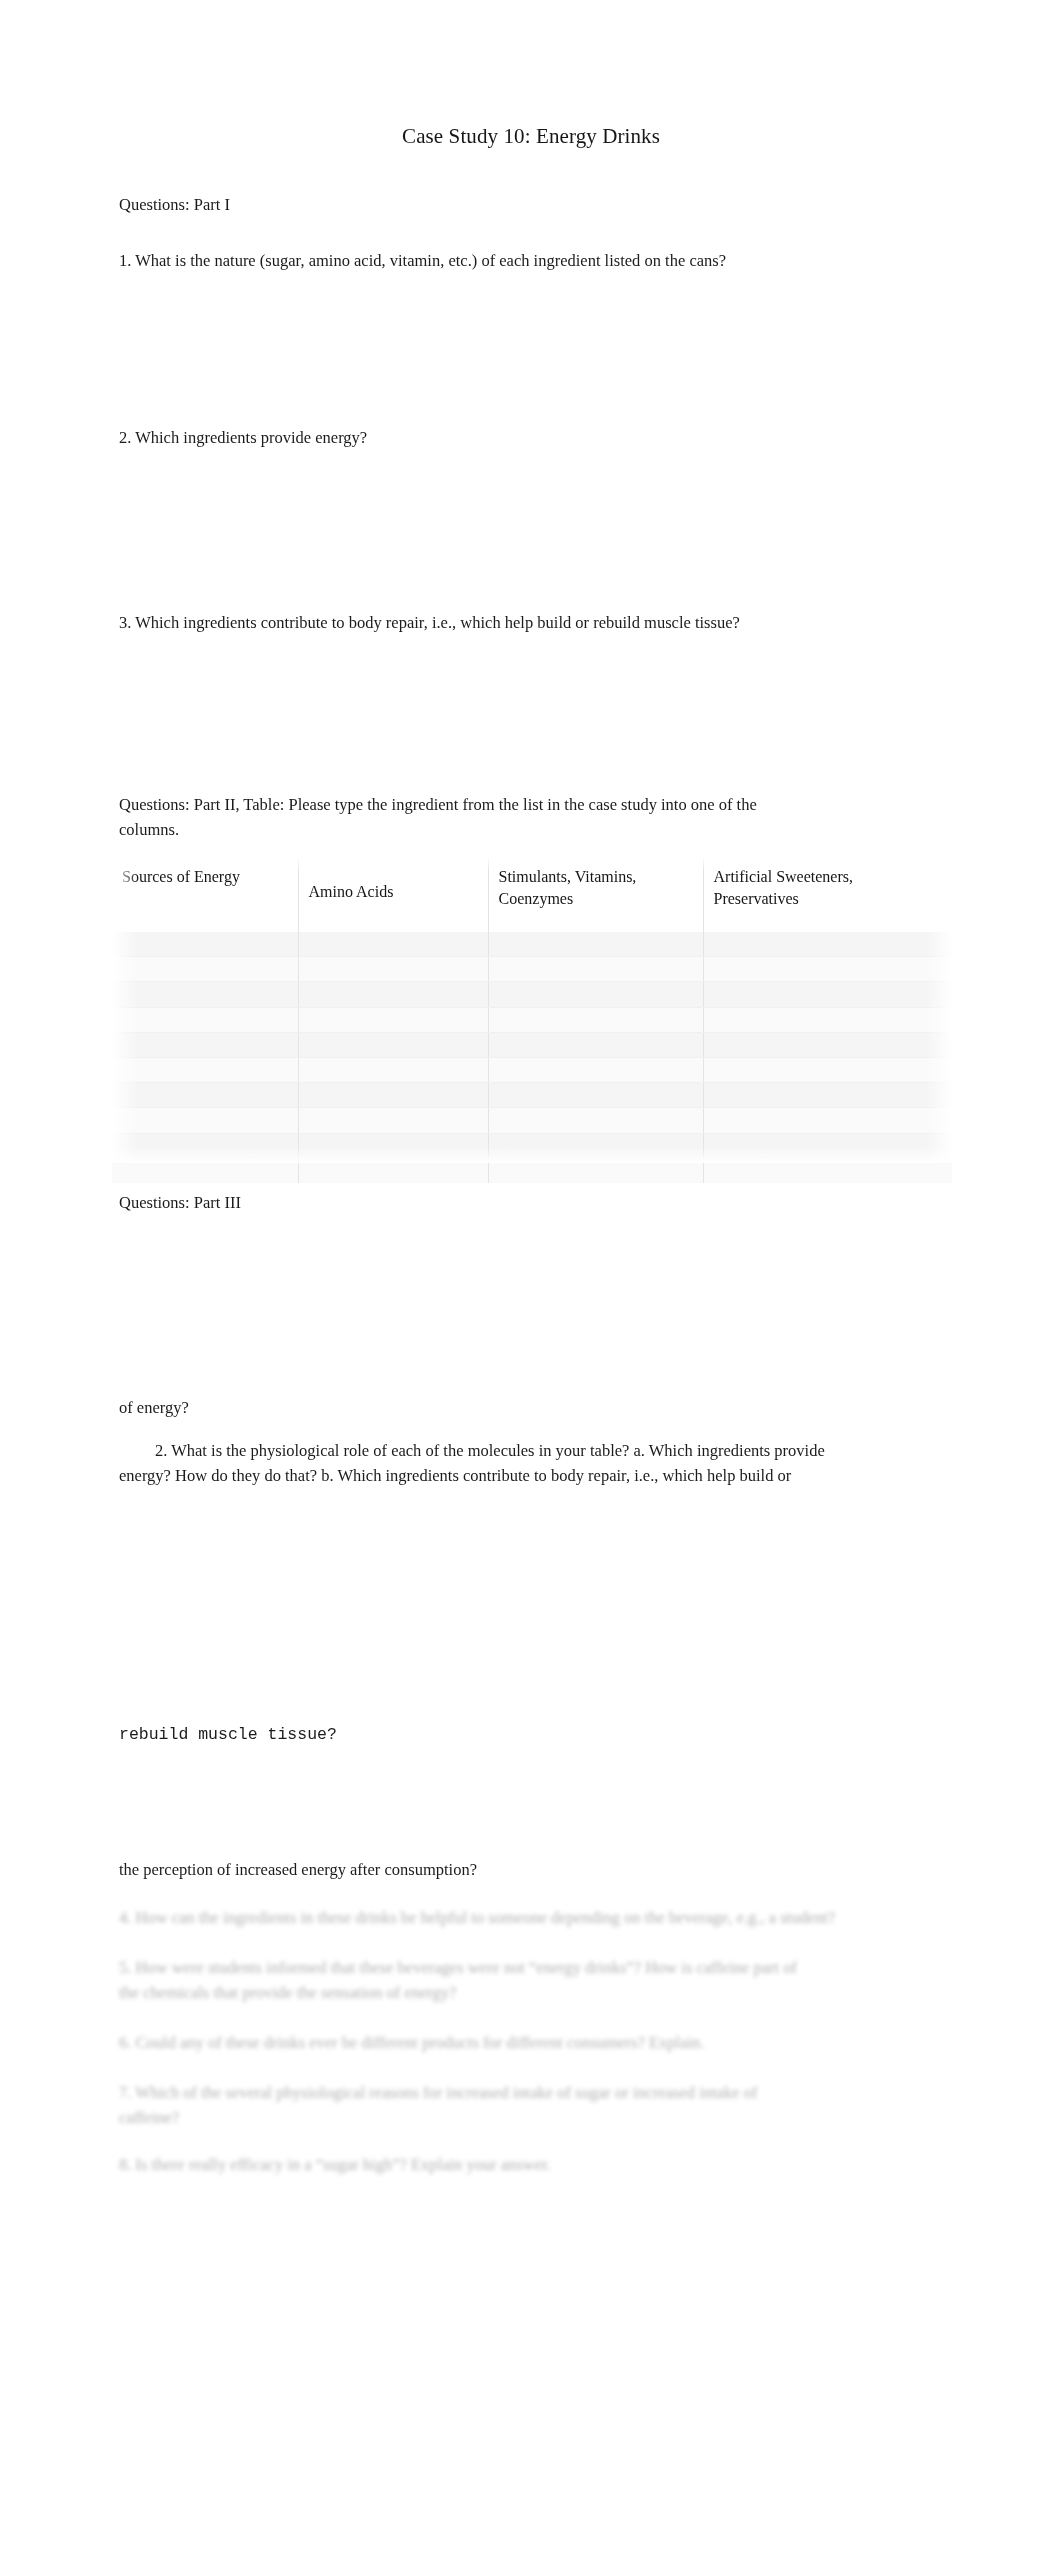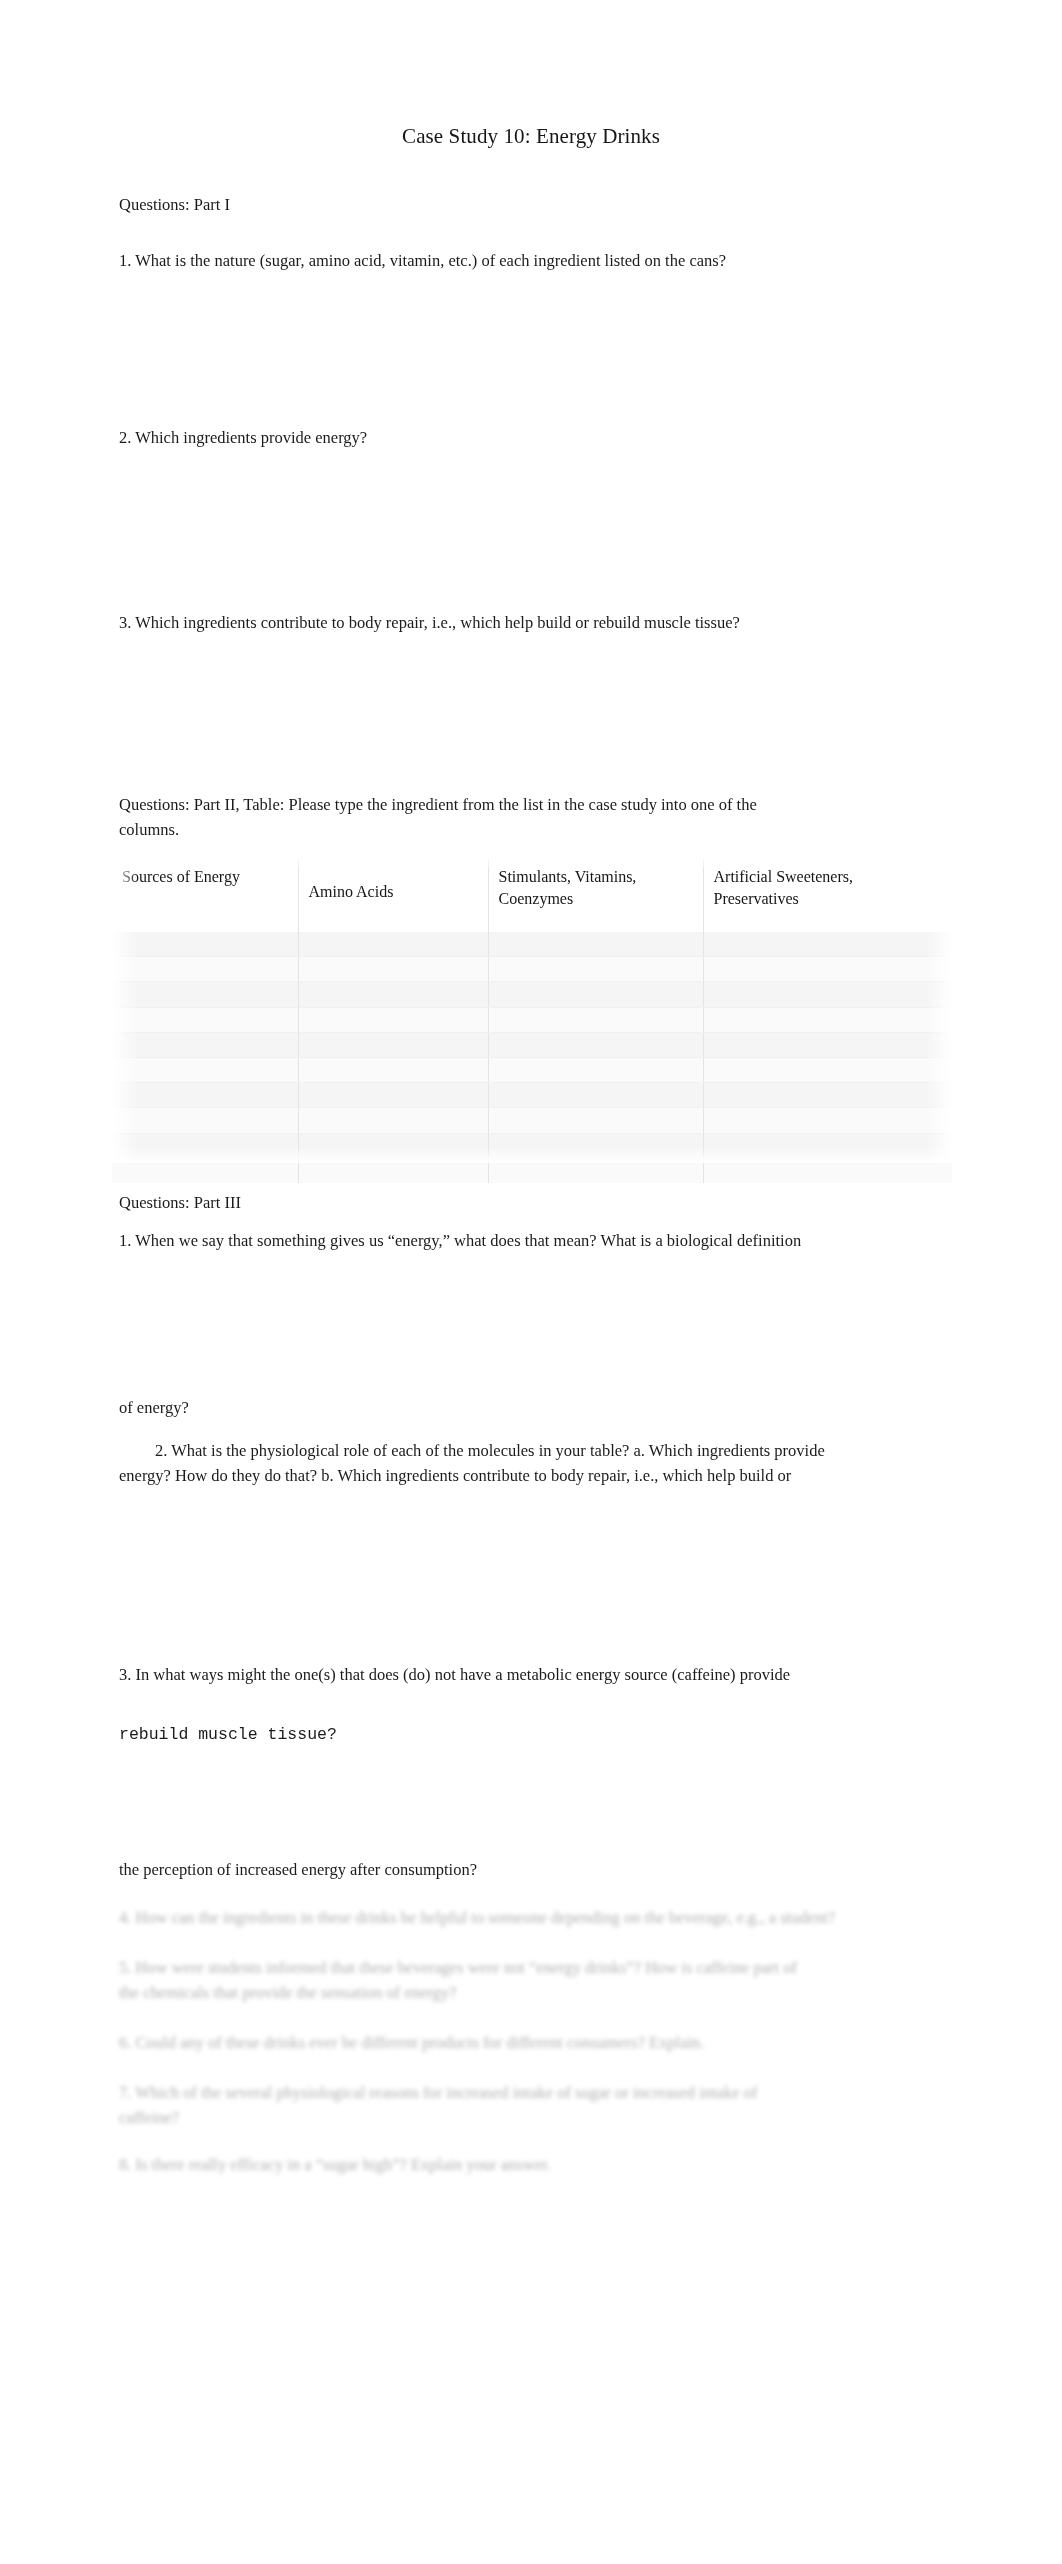--- a/index.html
+++ b/index.html
@@ -216,31 +216,29 @@
           <td></td>
           <td></td>
         </tr>
       </tbody>
     </table>
     <div class="table-fade"></div>
   </div>
 
   <div class="block sec-head" style="top:1190px;">Questions: Part III</div>
 
-  <div class="block" style="top:1228px;">1. When we say that something gives us “energy,” what does that mean? What is a biological definition</div>
 
   <div class="block" style="top:1395px;">of energy?</div>
 
   <div class="block" style="top:1438px;margin-left:36px;">2. What is the physiological role of each of the molecules in your table? a. Which ingredients provide</div>
 
   <div class="block" style="top:1463px;">energy? How do they do that? b. Which ingredients contribute to body repair, i.e., which help build or</div>
 
   <div class="block" style="top:1722px;font-family:Liberation Mono, monospace;">rebuild muscle tissue?</div>
 
-  <div class="block" style="top:1662px;">3. In what ways might the one(s) that does (do) not have a metabolic energy source (caffeine) provide</div>
 
   <div class="block" style="top:1857px;">the perception of increased energy after consumption?</div>
 
   <div class="blurred" style="top:1905px;">4. How can the ingredients in these drinks be helpful to someone depending on the beverage, e.g., a student?</div>
 
   <div class="blurred" style="top:1955px;">5. How were students informed that these beverages were not “energy drinks”? How is caffeine part of</div>
 
   <div class="blurred" style="top:1980px;">the chemicals that provide the sensation of energy?</div>
 
   <div class="blurred" style="top:2030px;">6. Could any of these drinks ever be different products for different consumers? Explain.</div>

